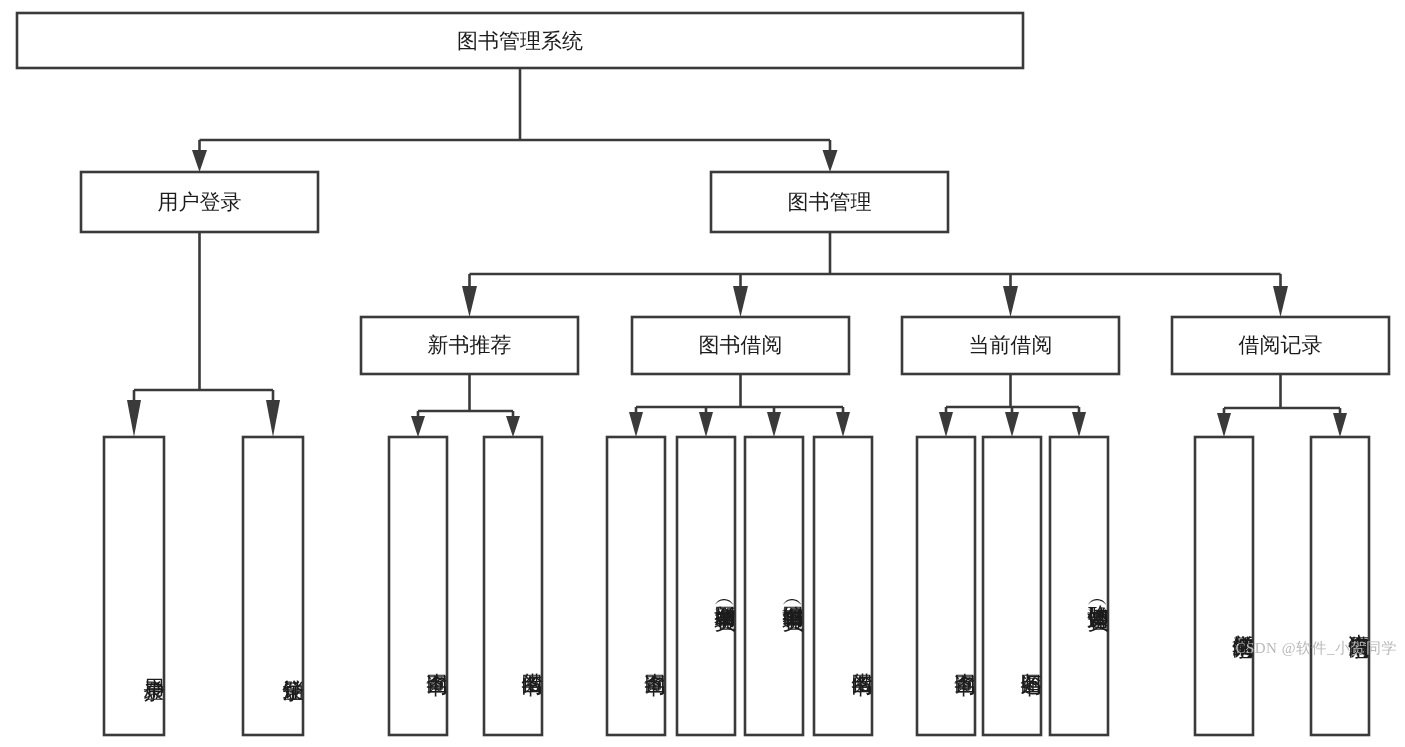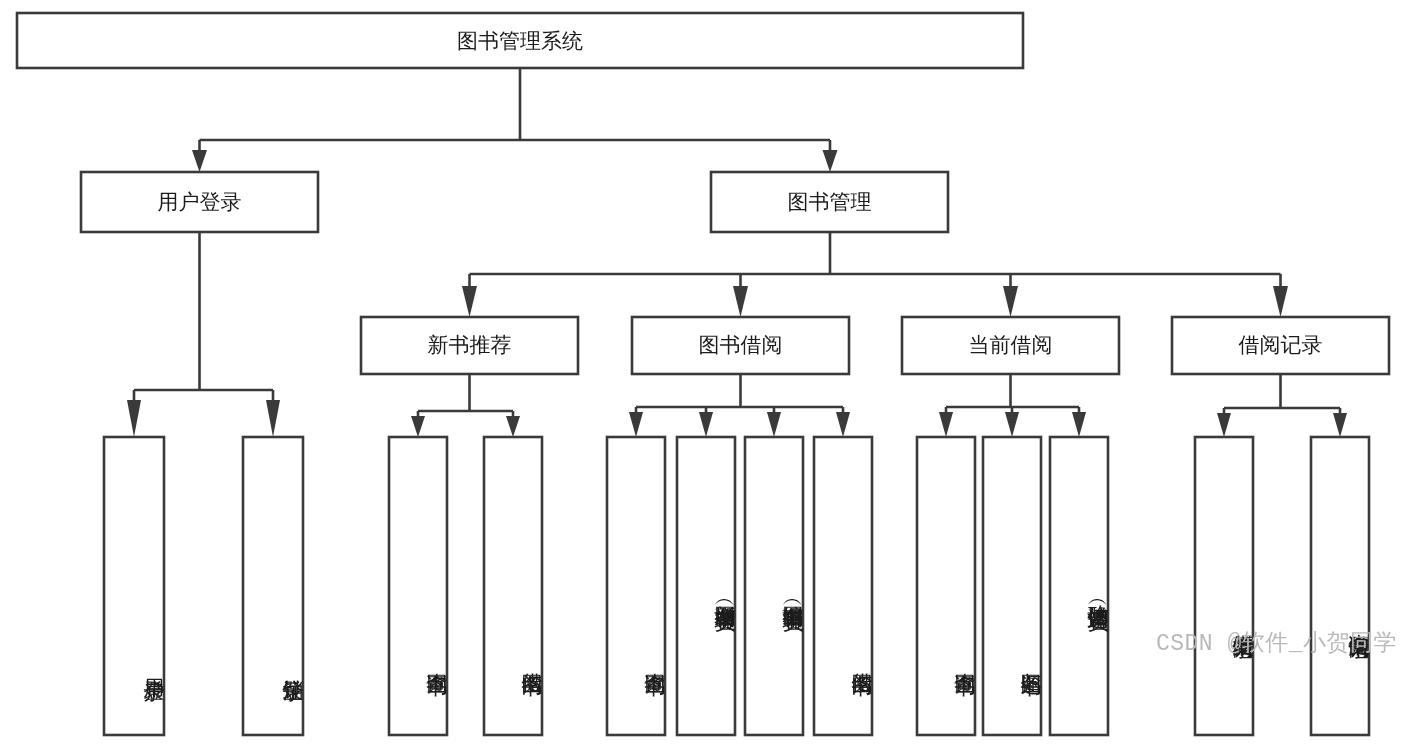--- a/index.html
+++ b/index.html
@@ -68,22 +68,22 @@
     white-space: pre;
     pointer-events: none;
     display: flex;
     align-items: flex-start;
     justify-content: center;
   }
   .watermark {
     position: absolute;
     right: 8px;
     bottom: 4px;
-    font-family: Liberation Mono, monospace;
-    font-size: 23px;
+    font-family: Liberation Serif, serif;
+    font-size: 15px;
     color: #b9b9b9;
     white-space: nowrap;
     letter-spacing: 0.5px;
     margin-left: 16px;
   }
 </style>
 </head>
 <body>
 
 <div id="diagram-root">

